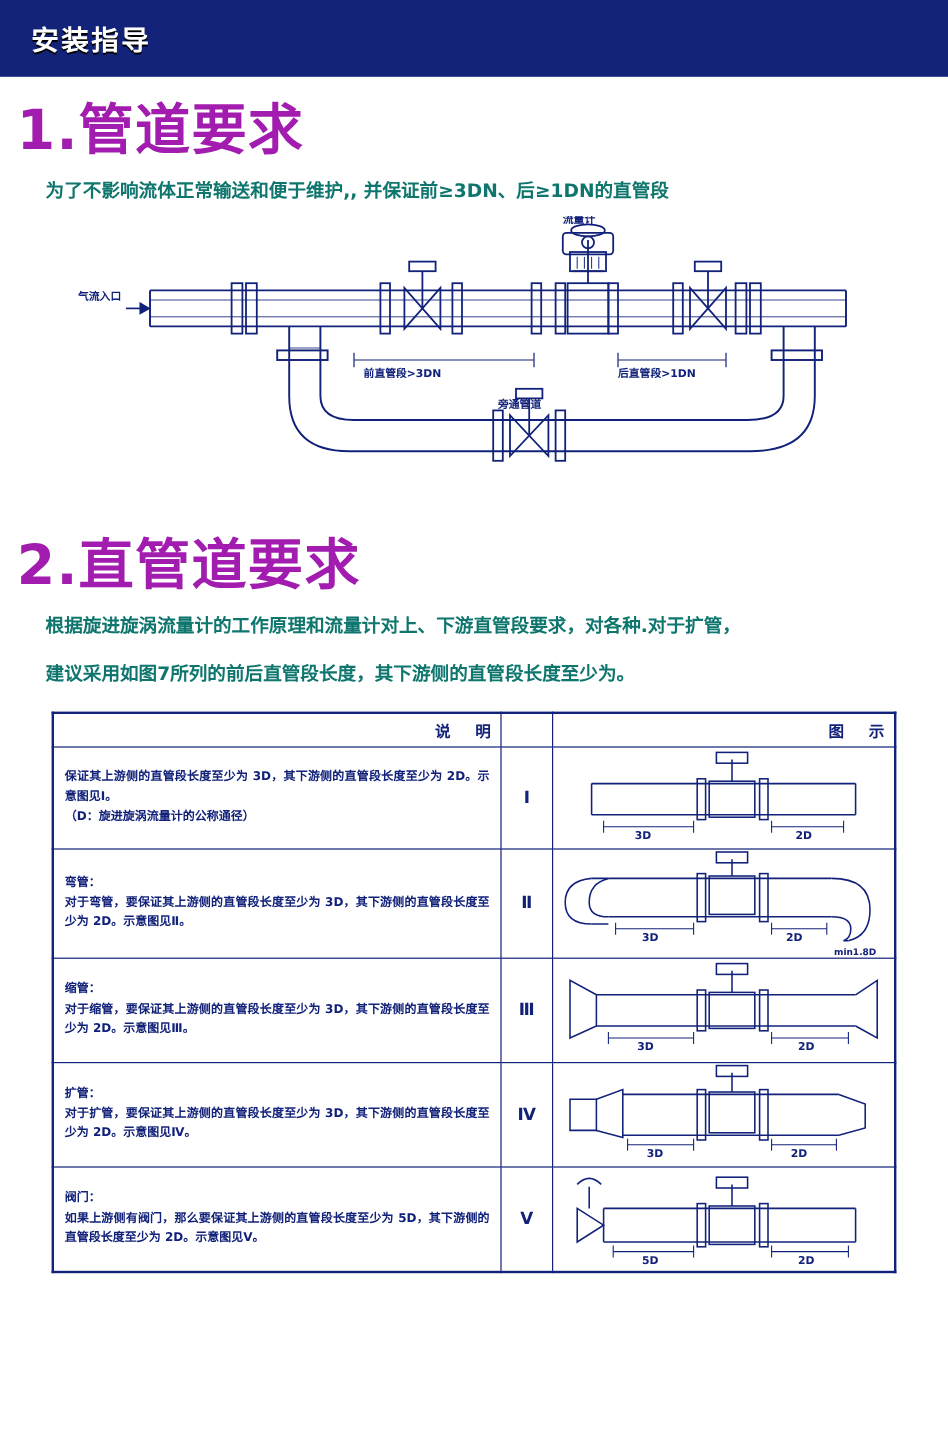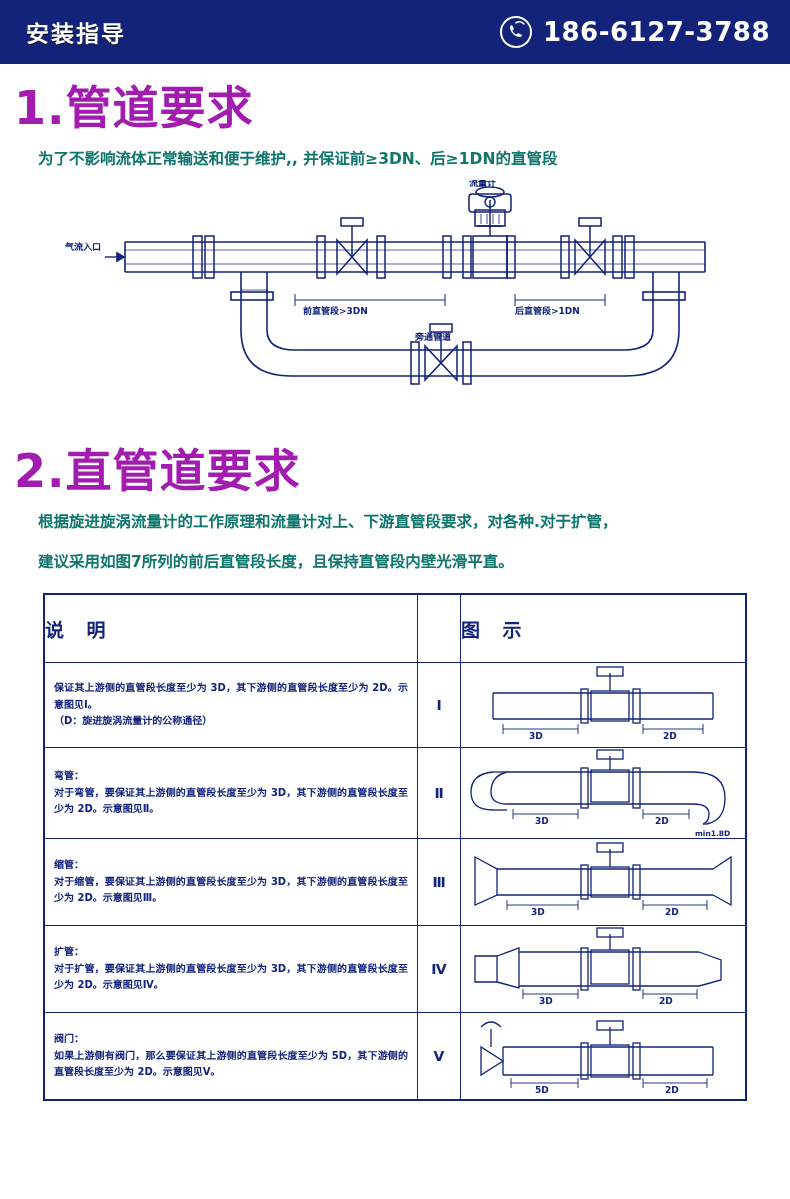--- a/index.html
+++ b/index.html
@@ -93,25 +93,25 @@
     border-collapse: collapse;
     border: 2px solid #12227a;
     table-layout: fixed;
   }
   .req-table th, .req-table td {
     border: 1px solid #12227a;
     color: #12227a;
     vertical-align: middle;
   }
   .req-table th {
-    font-size: 19px;
+    font-size: 13px;
     font-weight: bold;
     letter-spacing: 8px;
-    padding: 20px 0;
-    text-align: left;
+    padding: 4px 0;
+    text-align: right;
   }
   .col-desc { width: 372px; }
   .col-num  { width: 42px; }
   .col-fig  { width: 284px; }
 
   .cell-desc {
     font-size: 10px;
     font-weight: bold;
     line-height: 1.62;
     padding: 7px 9px 8px 9px;
@@ -126,30 +126,20 @@
     padding: 0;
     text-align: center;
   }
   .cell-fig svg { display: block; margin: 0 auto; }
 </style>
 </head>
 <body>
 
 <div class="header">
   <div class="header-title">安装指导</div>
-  <div class="header-right">
-    <span class="phone-icon">
-      <svg width="34" height="34" viewBox="0 0 34 34">
-        <circle cx="17" cy="17" r="15" fill="none" stroke="#ffffff" stroke-width="2"></circle>
-        <path d="M11 12c0-1 1-2 2-2l2 4-1.6 1.4c.8 2 2.2 3.4 4.2 4.2L19 18l4 2c0 1-1 2-2 2-5 0-10-5-10-10z" fill="#ffffff"></path>
-        <path d="M25 9c-2.2-2.2-5.6-2.6-8-1.2" fill="none" stroke="#ffffff" stroke-width="1.6" stroke-linecap="round"></path>
-      </svg>
-    </span>
-    <span class="phone-number">186-6127-3788</span>
-  </div>
 </div>
 
 <div class="section-heading">1.管道要求</div>
 <div class="section-desc">为了不影响流体正常输送和便于维护,,  并保证前≥3DN、后≥1DN的直管段</div>
 
 <div class="figure1">
   <svg width="700" height="255" viewBox="0 0 700 255">
     <g stroke="#12227a" fill="none" stroke-width="1.6">
 
       <line x1="80" y1="62" x2="660" y2="62"></line>
@@ -236,21 +226,21 @@
       <text x="20" y="70">气流入口</text>
       <text x="258" y="134">前直管段&gt;3DN</text>
       <text x="470" y="134">后直管段&gt;1DN</text>
       <text x="370" y="160">旁通管道</text>
     </g>
   </svg>
 </div>
 
 <div class="section-heading second">2.直管道要求</div>
 <div class="section-desc">根据旋进旋涡流量计的工作原理和流量计对上、下游直管段要求，对各种.对于扩管，</div>
-<div class="section-desc indent">建议采用如图7所列的前后直管段长度，且保持直管段内壁光滑平直。</div>
+<div class="section-desc indent">建议采用如图7所列的前后直管段长度，其下游侧的直管段长度至少为。</div>
 
 <table class="req-table">
   <thead>
     <tr>
       <th class="col-desc">说  明</th>
       <th class="col-num"></th>
       <th class="col-fig">图  示</th>
     </tr>
   </thead>
   <tbody>

